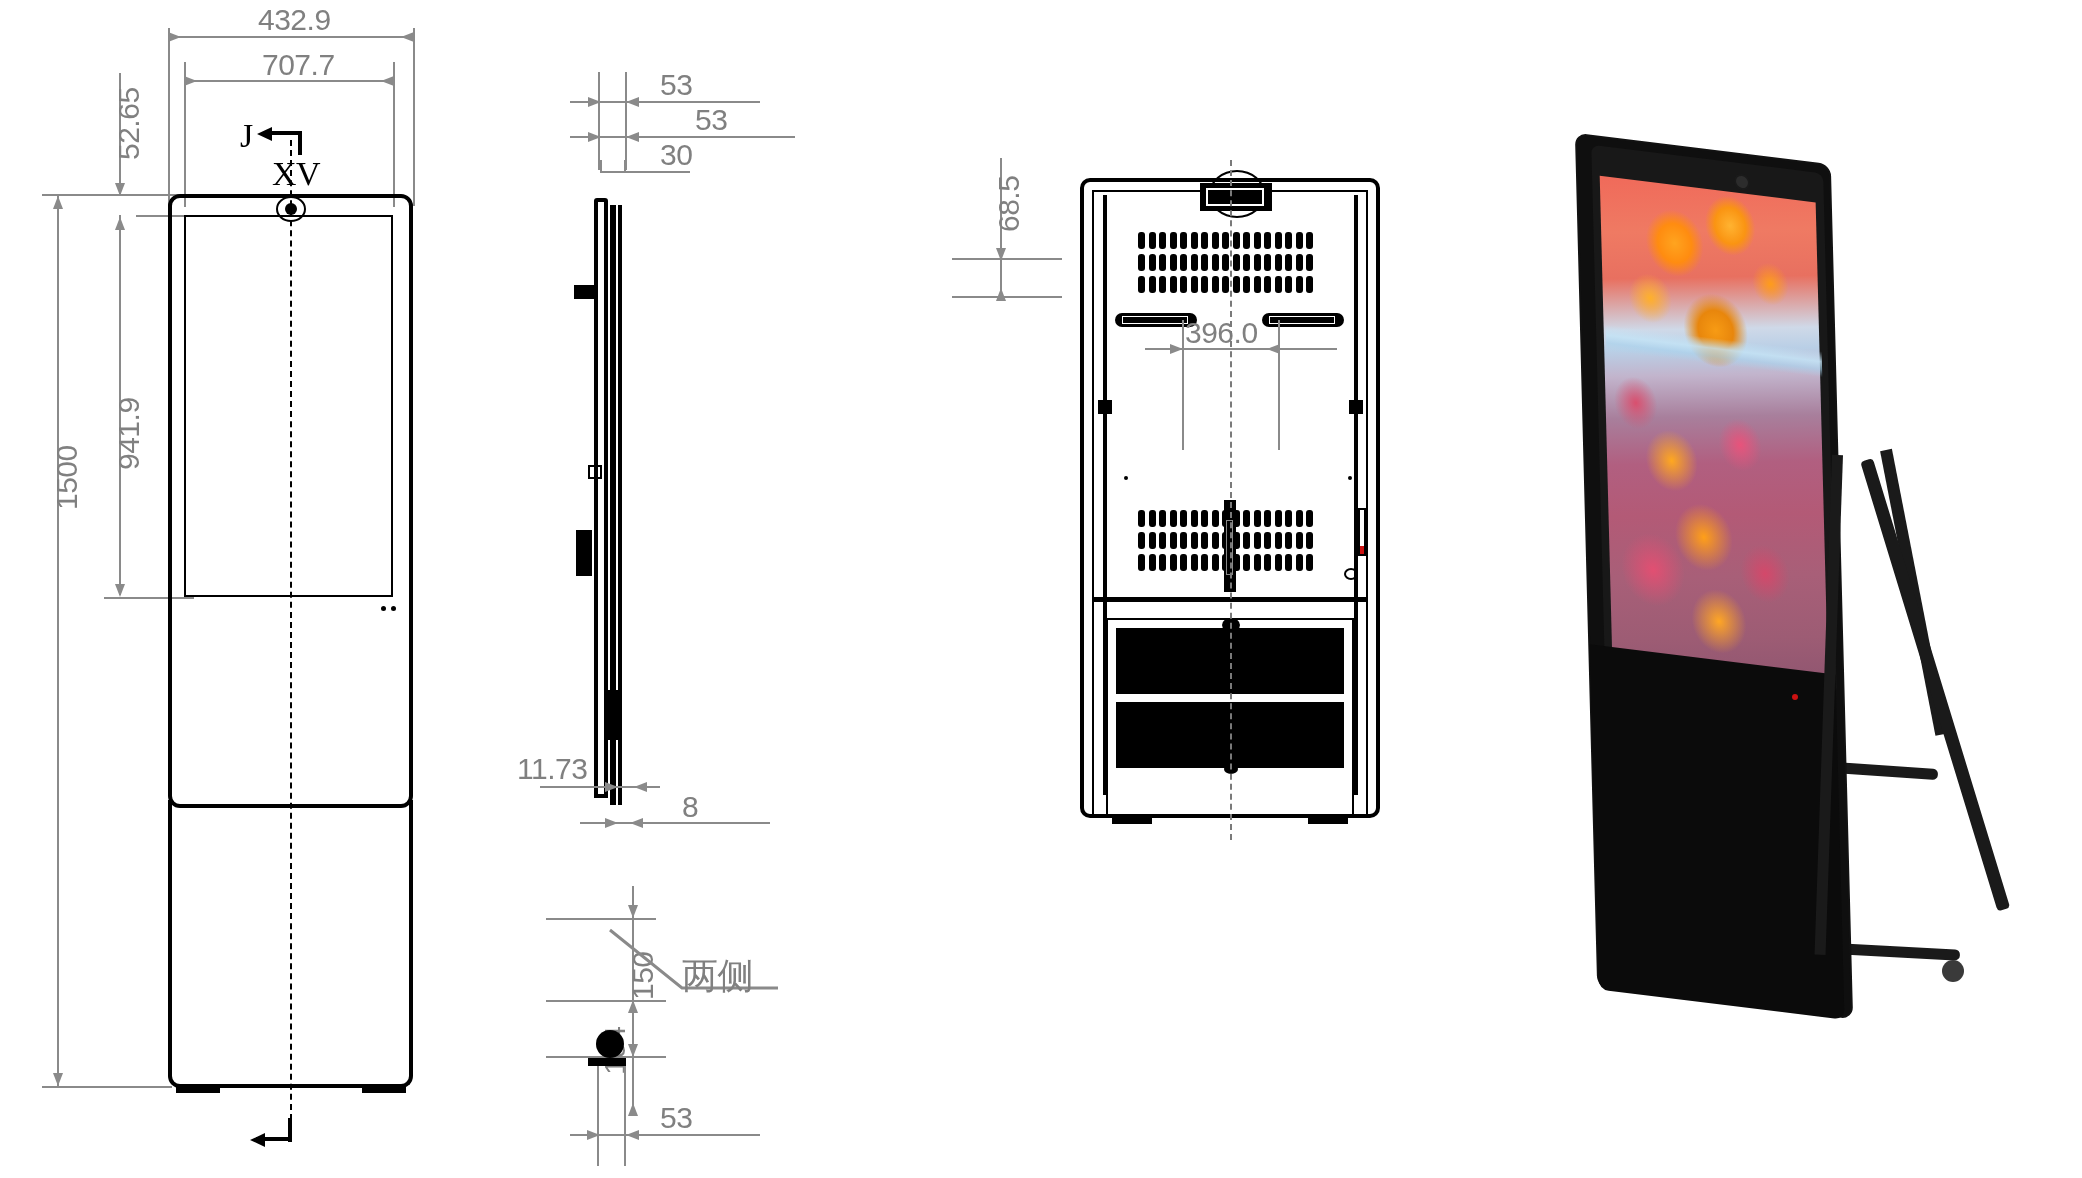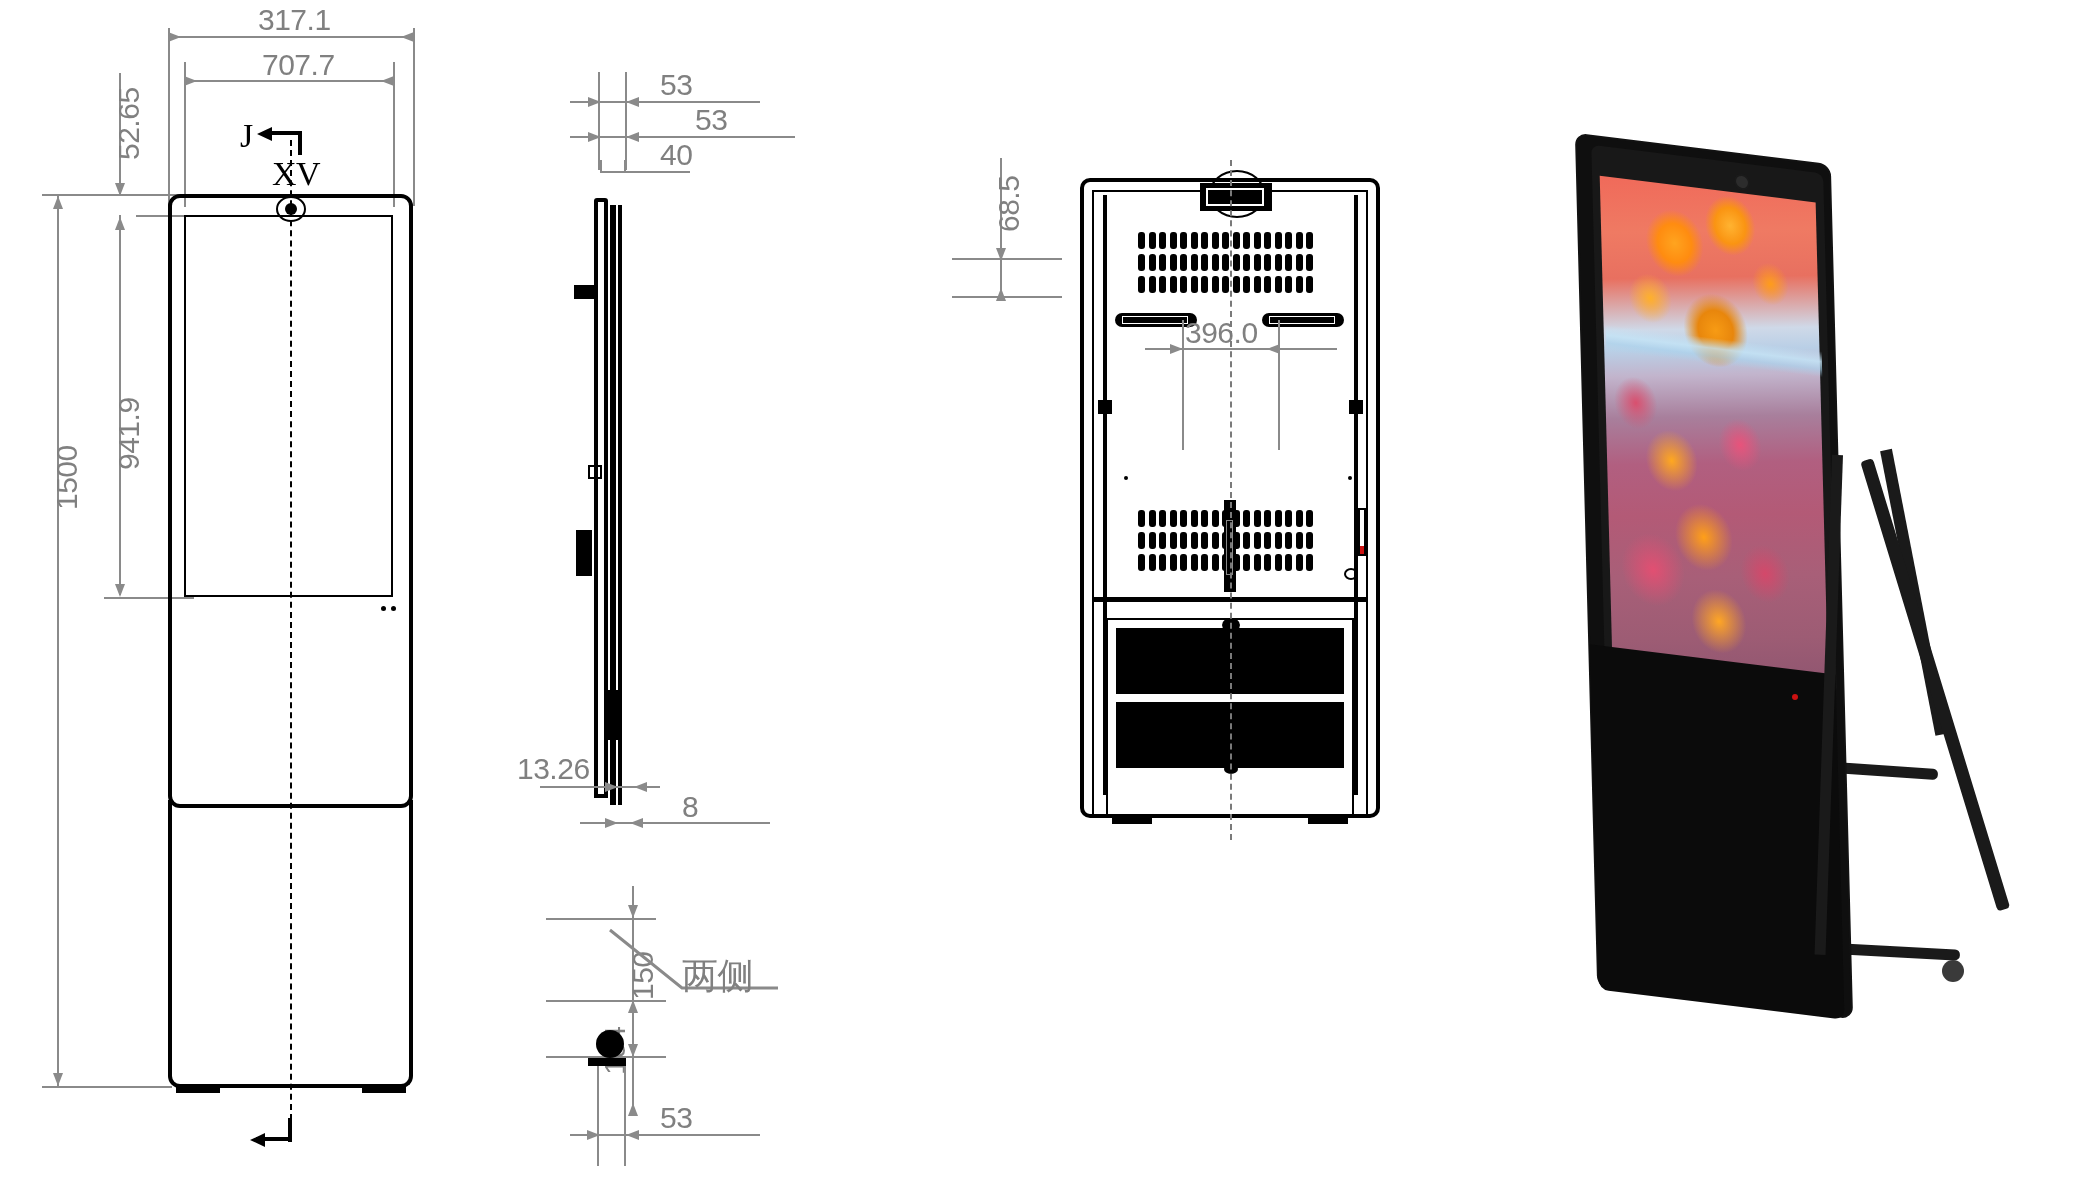--- a/index.html
+++ b/index.html
@@ -84,21 +84,21 @@
 
 <div class="stage">
 
   <div id="front-view">
 
     <div class="ext v" style="left:168px; top:28px; height:178px;"></div>
     <div class="ext v" style="left:413px; top:28px; height:178px;"></div>
     <div class="dimline h" style="left:168px; top:36px; width:246px;"></div>
     <div class="arrow right" style="left:168px; top:32px;"></div>
     <div class="arrow left" style="left:401px; top:32px;"></div>
-    <div class="dimtext" style="left:258px; top:3px;">317.1</div>
+    <div class="dimtext" style="left:258px; top:3px;">432.9</div>
 
     <div class="ext v" style="left:184px; top:62px; height:145px;"></div>
     <div class="ext v" style="left:393px; top:62px; height:145px;"></div>
     <div class="dimline h" style="left:184px; top:80px; width:210px;"></div>
     <div class="arrow right" style="left:184px; top:76px;"></div>
     <div class="arrow left" style="left:381px; top:76px;"></div>
     <div class="dimtext" style="left:262px; top:48px;">707.7</div>
 
     <div class="ext h" style="left:110px; top:194px; width:80px;"></div>
     <div class="ext h" style="left:136px; top:215px; width:55px;"></div>
@@ -158,36 +158,36 @@
     <div class="dimtext" style="left:100px; top:68px;">53</div>
 
     <div class="dimline h" style="left:10px; top:136px; width:225px;"></div>
     <div class="arrow right" style="left:28px; top:132px;"></div>
     <div class="arrow left" style="left:66px; top:132px;"></div>
     <div class="dimtext" style="left:135px; top:103px;">53</div>
 
     <div class="dimline h" style="left:40px; top:171px; width:90px;"></div>
     <div class="fill" style="left:40px; top:160px; width:2px; height:12px; background:#8a8a8a;"></div>
     <div class="fill" style="left:64px; top:160px; width:2px; height:12px; background:#8a8a8a;"></div>
-    <div class="dimtext" style="left:100px; top:138px;">40</div>
+    <div class="dimtext" style="left:100px; top:138px;">30</div>
 
     <div class="outline" style="left:34px; top:198px; width:14px; height:600px; border-radius:3px 3px 0 0;"></div>
     <div class="fill" style="left:50px; top:205px; width:6px; height:600px;"></div>
     <div class="fill" style="left:58px; top:205px; width:4px; height:600px;"></div>
 
     <div class="fill" style="left:14px; top:285px; width:22px; height:14px;"></div>
     <div class="thin" style="left:28px; top:465px; width:14px; height:14px;"></div>
     <div class="fill" style="left:16px; top:530px; width:16px; height:46px;"></div>
     <div class="fill" style="left:44px; top:690px; width:14px; height:50px;"></div>
 
     <div class="ext h" style="left:-20px; top:786px; width:80px;"></div>
     <div class="dimline h" style="left:-20px; top:786px; width:120px;"></div>
     <div class="arrow right" style="left:45px; top:782px;"></div>
     <div class="arrow left" style="left:74px; top:782px;"></div>
-    <div class="dimtext" style="left:-43px; top:752px;">13.26</div>
+    <div class="dimtext" style="left:-43px; top:752px;">11.73</div>
 
     <div class="dimline h" style="left:20px; top:822px; width:190px;"></div>
     <div class="arrow right" style="left:45px; top:818px;"></div>
     <div class="arrow left" style="left:70px; top:818px;"></div>
     <div class="dimtext" style="left:122px; top:790px;">8</div>
 
     <div class="ext h" style="left:-14px; top:918px; width:110px;"></div>
     <div class="ext h" style="left:-14px; top:1000px; width:120px;"></div>
     <div class="dimline v" style="left:72px; top:886px; height:115px;"></div>
     <div class="arrow down" style="left:68px; top:905px;"></div>

